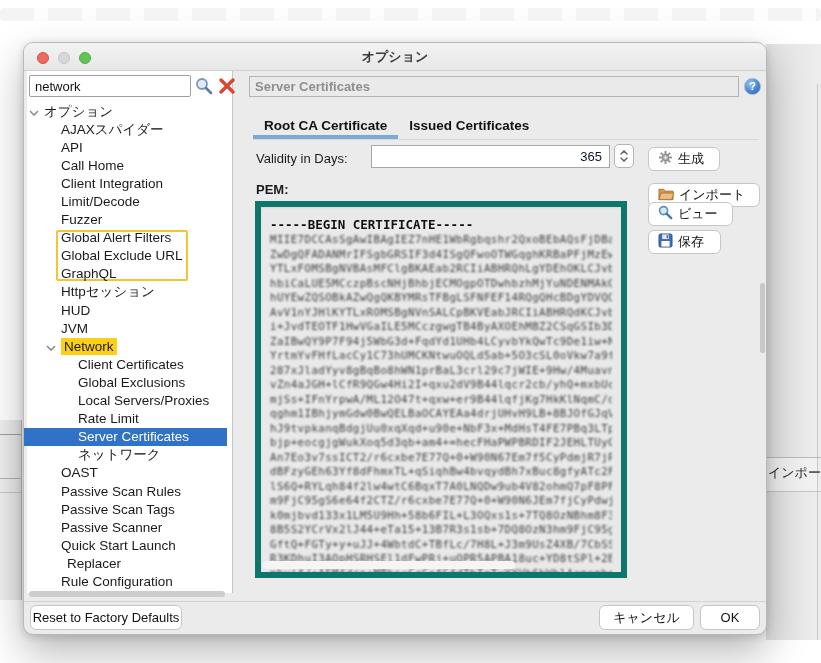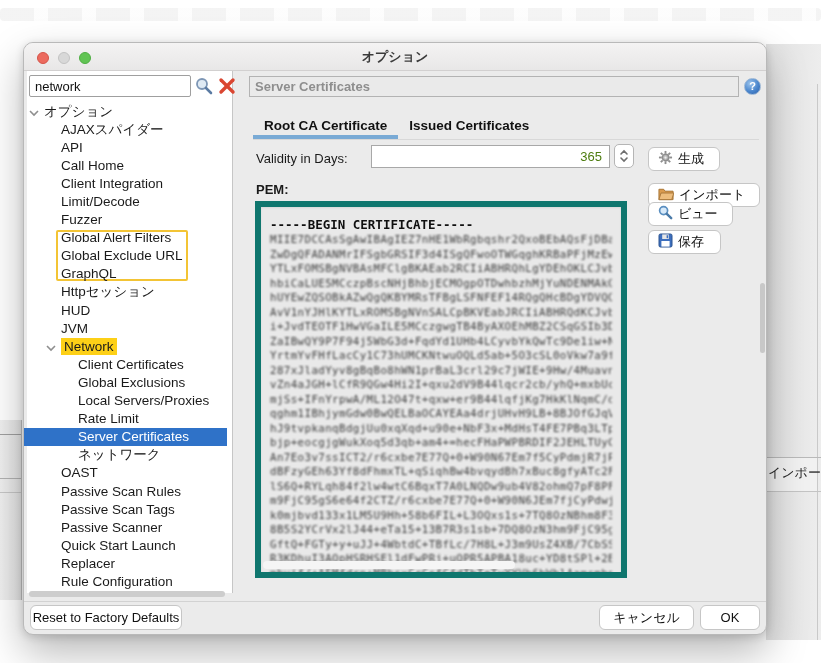--- a/index.html
+++ b/index.html
@@ -76,21 +76,21 @@
   .tab { padding:0 11px; font-size:13.5px; font-weight:600; color:#111;
     line-height:22px; cursor:pointer; }
   .tab.active { border-bottom:4px solid #79aad5; }
 
   .field-label { position:absolute; font-size:13px; color:#1a1a1a; }
   .validity-label { left:232px; top:108px; }
   .pem-label { left:232px; top:139px; font-weight:bold; }
 
   .validity-input { position:absolute; left:347px; top:102px; width:239px; height:23px;
     border:1px solid #a8a8a8; background:#fff; font-size:13px; text-align:right;
-    padding-right:7px; color:#4d7c0f; font-family:"Liberation Sans", sans-serif; }
+    padding-right:7px; color:#0f172a; font-family:"Liberation Sans", sans-serif; }
   .stepper { position:absolute; left:590px; top:101px; width:20px; height:24px;
     background:#fff; border:1px solid #b5b5b5; border-radius:5px; cursor:pointer;
     display:flex; align-items:center; justify-content:center; }
 
   .action-btn { position:absolute; left:624px; height:24px; background:#ffffff;
     border:1px solid #c6c6c6; border-radius:6px; font-size:13px; color:#111;
     display:flex; align-items:center; gap:5px; padding:0 9px; cursor:pointer;
     font-family:"Liberation Sans", sans-serif; }
   .btn-generate { top:104px; width:72px; }
   .btn-import   { top:140px; width:112px; }
@@ -232,21 +232,21 @@
       </div>
       <div class="tree-row" style="padding-left: 37px; text-align: right;">
         <span class="lbl">Passive Scan Tags</span>
       </div>
       <div class="tree-row" style="padding-left: 37px;">
         <span class="lbl">Passive Scanner</span>
       </div>
       <div class="tree-row" style="padding-left: 37px;">
         <span class="lbl">Quick Start Launch</span>
       </div>
-      <div class="tree-row" style="padding-left: 37px;">
+      <div class="tree-row" style="padding-left: 37px; margin-left: 6px;">
         <span class="lbl">Replacer</span>
       </div>
       <div class="tree-row" style="padding-left: 37px;">
         <span class="lbl">Rule Configuration</span>
       </div>
     </div>
   <div class="v-scroll-thumb"></div>
   <div class="h-scroll-thumb"></div>
 
   <div class="header-box">Server Certificates</div>

